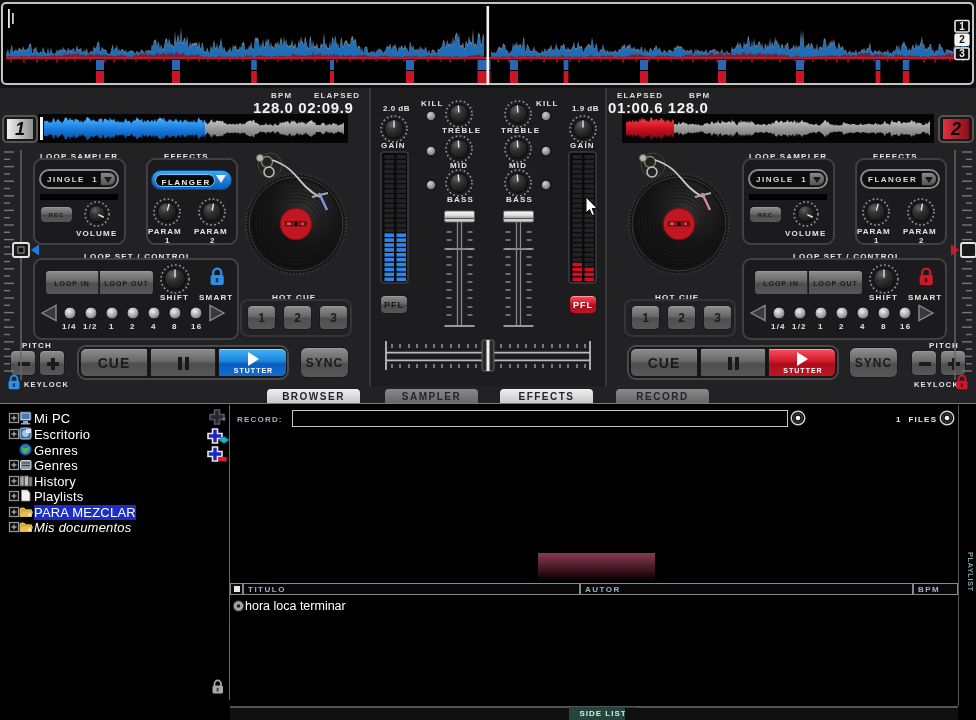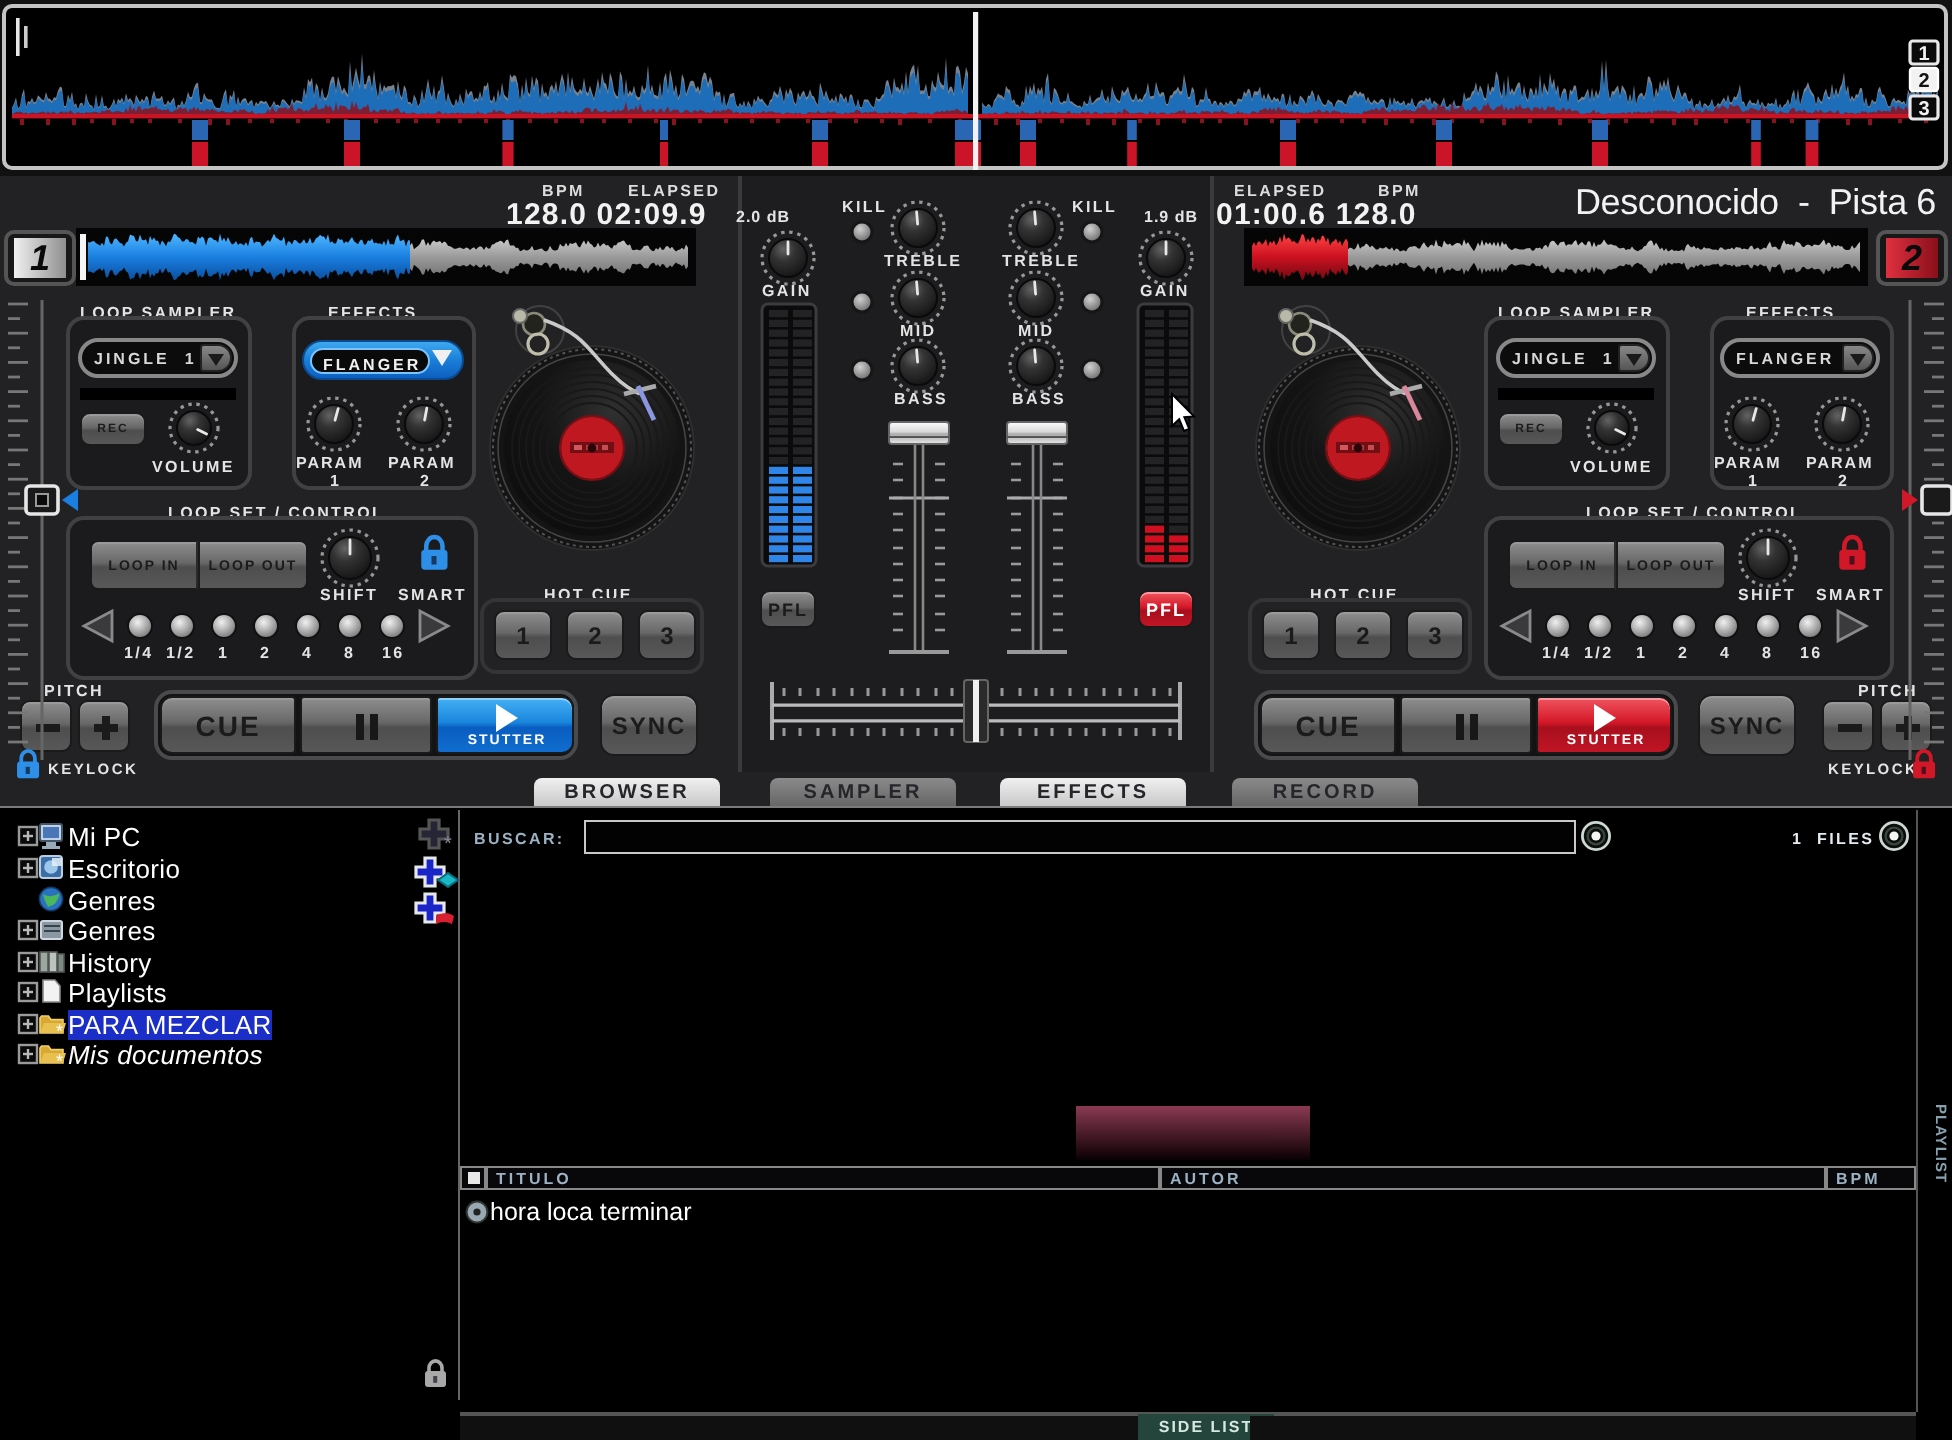--- a/index.html
+++ b/index.html
@@ -22,21 +22,20 @@
       <div class="abs" style="left:1px;top:2px;width:973px;height:83px;border:2px solid #c4c4c4;border-radius:5px;background:#000;box-shadow:0 0 0 1px #000 inset"></div>
     </div>
     <div class="abs" style="left:0;top:88px;width:976px;height:316px;background:#222224"></div>
     <div class="abs" style="left:369px;top:88px;width:238px;height:298px;background:#1d1d1f;border-left:2px solid #3a3a3c;border-right:2px solid #3a3a3c"></div>
     <div class="lbl" style="left:271px;top:91px;color:#ddd">BPM</div>
     <div class="lbl" style="left:314px;top:91px;color:#ddd">ELAPSED</div>
     <div class="abs" style="left:253px;top:99px;color:#f2f2f2;font-size:15px;font-weight:bold;letter-spacing:0.6px">128.0&nbsp;02:09.9</div>
     <div class="lbl" style="left:617px;top:91px;color:#ddd">ELAPSED</div>
     <div class="lbl" style="left:689px;top:91px;color:#ddd">BPM</div>
     <div class="abs" style="left:608px;top:99px;color:#f2f2f2;font-size:15px;font-weight:bold;letter-spacing:0.6px">01:00.6&nbsp;128.0</div>
-    <div class="abs" style="right:8px;top:91px;color:#f2f2f2;font-size:18px;letter-spacing:-0.2px">Desconocido&nbsp; -&nbsp; Pista 6</div>
     <div class="abs" style="left:2px;top:115px;width:36px;height:28px;border:2px solid #555;border-radius:5px;background:#181818">
       <div class="abs" style="left:3px;top:2px;width:26px;height:20px;background:linear-gradient(90deg,#f0f0f0,#8f8f8f);color:#0a0a0a;font-size:18px;font-weight:bold;font-style:italic;text-align:center;line-height:20px">1</div>
     </div>
     <div class="abs" style="left:938px;top:115px;width:36px;height:28px;border:2px solid #555;border-radius:5px;background:#181818">
       <div class="abs" style="left:3px;top:2px;width:26px;height:20px;background:linear-gradient(90deg,#e03040,#8a0f1a);color:#0a0a0a;font-size:18px;font-weight:bold;font-style:italic;text-align:center;line-height:20px">2</div>
     </div>
     <div class="lbl" style="left:40px;top:152px">LOOP SAMPLER</div>
     <div class="pane" style="left:33px;top:158px;width:93px;height:87px"></div>
     <div class="lbl" style="left:164px;top:152px">EFFECTS</div>
     <div class="pane" style="left:146px;top:158px;width:92px;height:87px"></div>
@@ -111,21 +110,21 @@
     <div class="gbtn" style="left:809px;top:270px;width:54px;height:25px;font-size:7px;letter-spacing:1px;line-height:25px;border-radius:0 4px 4px 0;border-left:none">LOOP OUT</div>
     <div class="lbl" style="left:869px;top:293px">SHIFT</div>
     <div class="lbl" style="left:908px;top:293px">SMART</div>
     <div class="lbl" style="left:771px;top:322px">1/4</div>
     <div class="lbl" style="left:792px;top:322px">1/2</div>
     <div class="lbl" style="left:818px;top:322px">1</div>
     <div class="lbl" style="left:839px;top:322px">2</div>
     <div class="lbl" style="left:860px;top:322px">4</div>
     <div class="lbl" style="left:881px;top:322px">8</div>
     <div class="lbl" style="left:900px;top:322px">16</div>
-    <div class="lbl" style="left:368px;top:104px;letter-spacing:0.5px">2.0 dB</div>
+    <div class="lbl" style="left:383px;top:104px;letter-spacing:0.5px">2.0 dB</div>
     <div class="lbl" style="left:572px;top:104px;letter-spacing:0.5px">1.9 dB</div>
     <div class="lbl" style="left:381px;top:141px">GAIN</div>
     <div class="lbl" style="left:570px;top:141px">GAIN</div>
     <div class="lbl" style="left:421px;top:99px">KILL</div>
     <div class="lbl" style="left:536px;top:99px">KILL</div>
     <div class="lbl" style="left:442px;top:126px">TREBLE</div>
     <div class="lbl" style="left:501px;top:126px">TREBLE</div>
     <div class="lbl" style="left:450px;top:161px">MID</div>
     <div class="lbl" style="left:509px;top:161px">MID</div>
     <div class="lbl" style="left:447px;top:195px">BASS</div>
@@ -181,21 +180,21 @@
     <div class="abs" style="left:229px;top:405px;width:1px;height:295px;background:#666"></div>
     <div class="abs" style="left:958px;top:405px;width:1px;height:301px;background:#555"></div>
     <div class="treetxt" style="top:411px;">Mi PC</div>
     <div class="treetxt" style="top:427px;">Escritorio</div>
     <div class="treetxt" style="top:443px;">Genres</div>
     <div class="treetxt" style="top:458px;">Genres</div>
     <div class="treetxt" style="top:474px;">History</div>
     <div class="treetxt" style="top:489px;">Playlists</div>
     <div class="treetxt" style="top:505px;background:#1c2ec8;">PARA MEZCLAR</div>
     <div class="treetxt" style="top:520px;font-style:italic;">Mis documentos</div>
-    <div class="lbl" style="left:237px;top:415px;color:#9cb2c4">BUSCAR:</div>
+    <div class="lbl" style="left:237px;top:415px;color:#9cb2c4">RECORD:</div>
     <div class="abs" style="left:292px;top:410px;width:496px;height:17px;background:#020202;border:1.5px solid #c8c8c8"></div>
     <div class="lbl" style="left:896px;top:415px;color:#e4eaee">1&nbsp; FILES</div>
     <div class="abs" style="left:961px;top:552px;width:14px;height:48px;color:#87a2ae;font-size:7.5px;font-weight:bold;letter-spacing:0.5px;writing-mode:vertical-rl">PLAYLIST</div>
     <div class="abs" style="left:538px;top:553px;width:117px;height:28px;background:linear-gradient(#8a3a52,#1a060c 85%,#000)"></div>
     <div class="abs" style="left:230px;top:583px;width:13px;height:12px;background:#08080a;border:1px solid #888"></div>
     <div class="abs" style="left:233.5px;top:586px;width:6px;height:6px;background:#e8e8e8"></div>
     <div class="hcell" style="left:243px;width:337px">TITULO</div>
     <div class="hcell" style="left:580px;width:333px">AUTOR</div>
     <div class="hcell" style="left:913px;width:45px">BPM</div>
     <div class="abs" style="left:245px;top:599px;color:#fff;font-size:12.5px">hora loca terminar</div>

